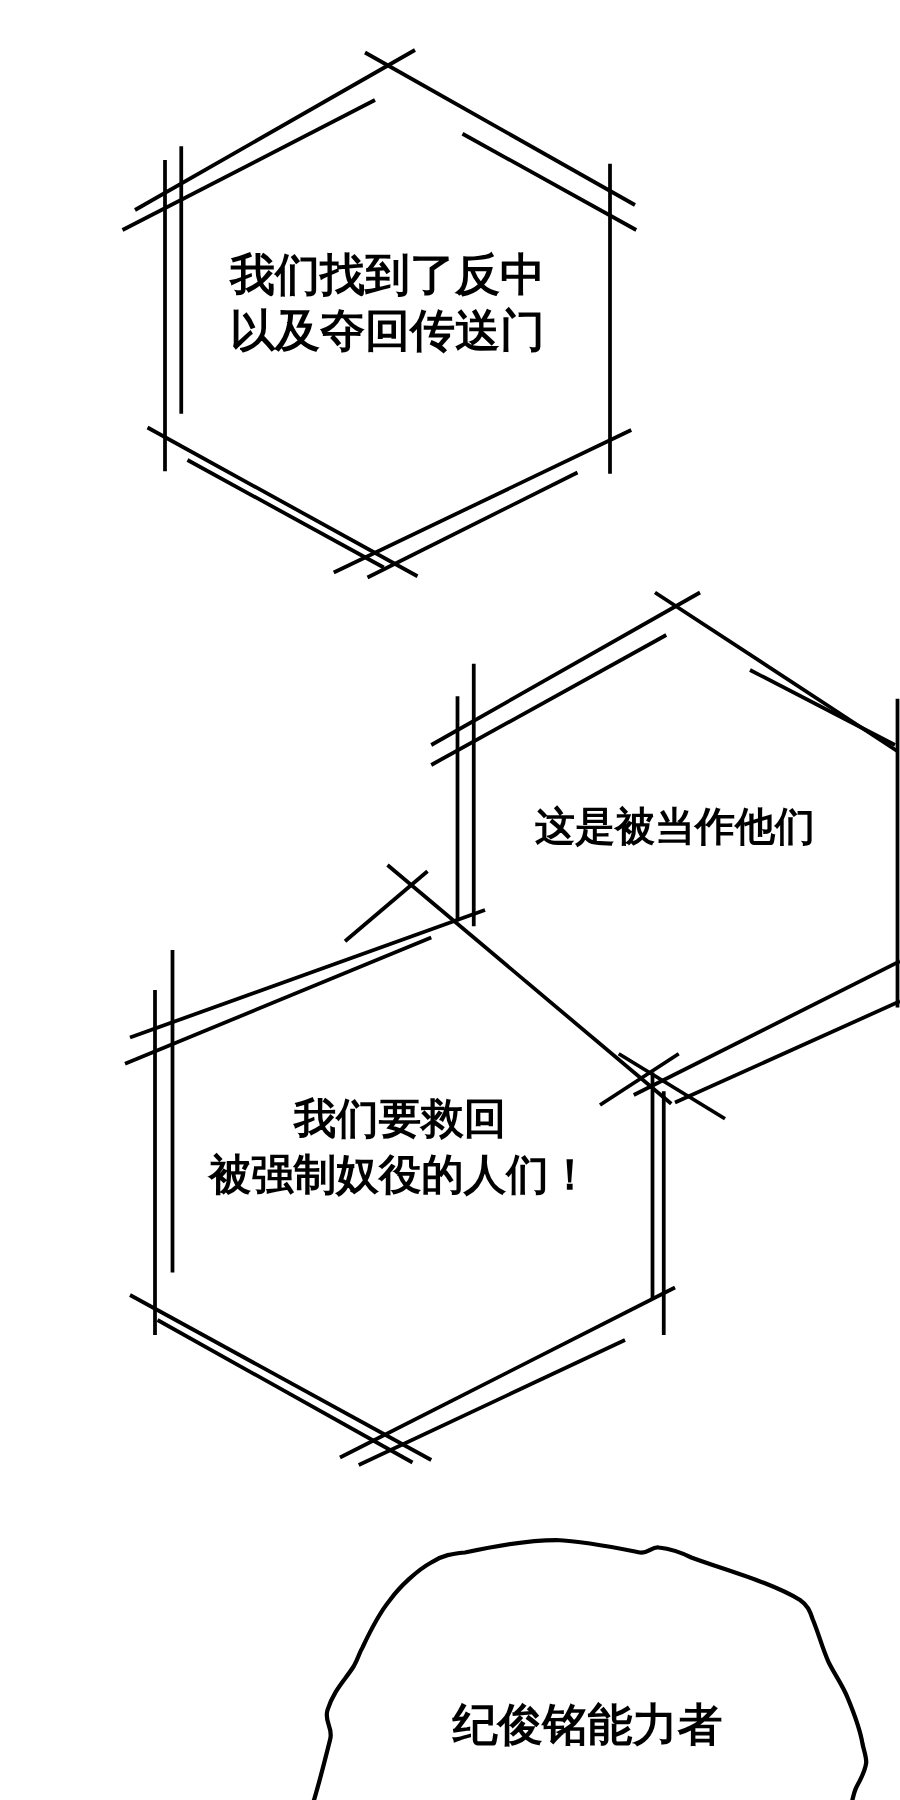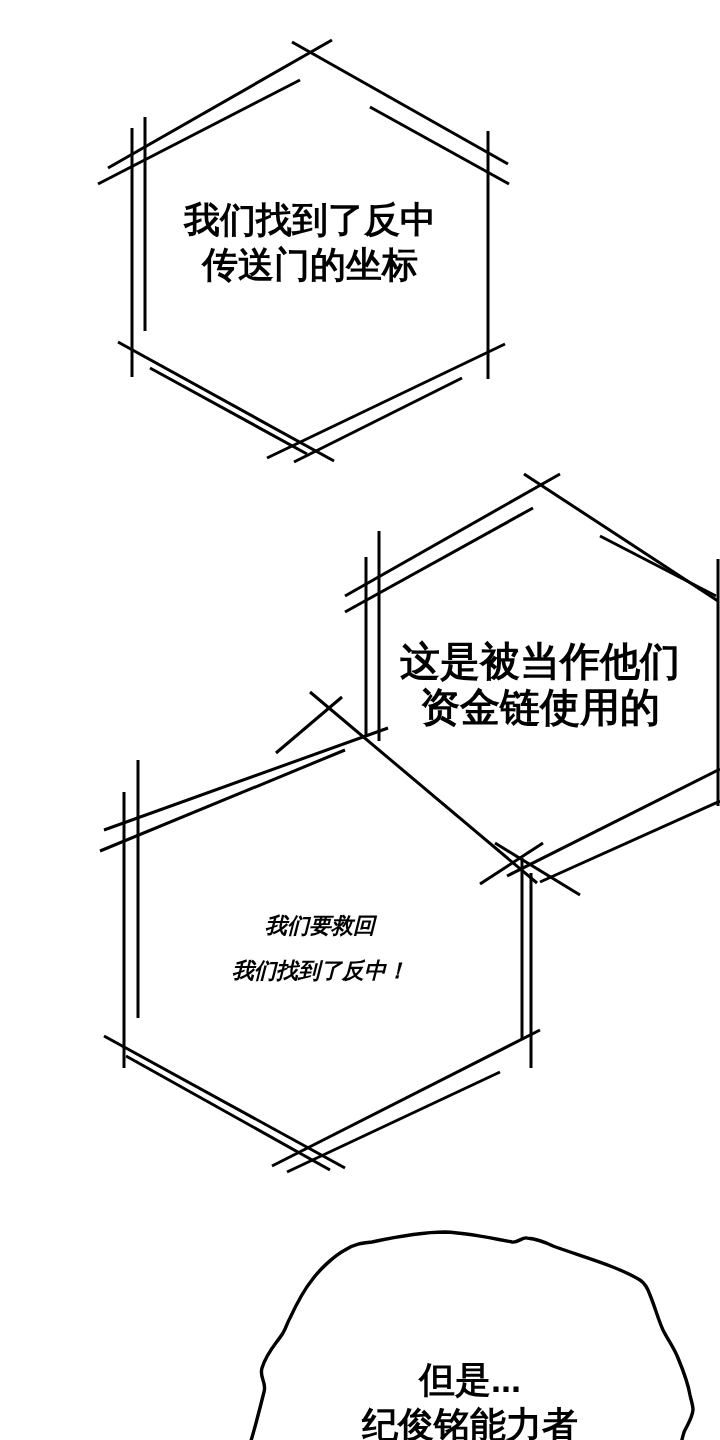--- a/index.html
+++ b/index.html
@@ -9,22 +9,22 @@
     font-family:"Liberation Sans","DejaVu Sans",sans-serif;
   }
   .lineart{position:absolute;left:0;top:0;width:720px;height:1440px;}
   .lineart line{stroke:#000000;stroke-width:3;stroke-linecap:butt;}
   .lineart path{fill:#ffffff;stroke:#000000;stroke-width:3.4;stroke-linejoin:round;stroke-linecap:round;}
   .bubble-text{
     position:absolute;text-align:center;font-weight:700;color:#000000;
     white-space:nowrap;letter-spacing:0;
   }
   .b1{left:110px;top:197px;width:400px;font-size:36px;line-height:45px;}
-  .b2{left:390px;top:638px;width:300px;font-size:40px;line-height:46px;}
-  .b3{left:120px;top:903px;width:400px;font-size:22px;line-height:45px;font-style:italic;}
+  .b2{left:390px;top:638px;width:300px;font-size:32px;line-height:46px;}
+  .b3{left:120px;top:873px;width:400px;font-size:34px;line-height:45px;}
   .b4{left:270px;top:1357px;width:400px;font-size:36px;line-height:45px;}
 </style>
 </head>
 <body>
 
 <div class="stage">
 
   <svg class="lineart" viewBox="0 0 720 1440">
 
     <g>
@@ -88,31 +88,29 @@
       C 655,1307 658,1319 663,1330
       C 668,1340 674,1348 678,1358
       C 683,1370 688,1383 690,1395
       C 691,1400 693,1405 693,1410
       C 692,1418 688,1424 685,1430
       C 683,1434 682,1440 681,1444"></path>
   </svg>
 
   <div class="bubble-text b1">
     <div>我们找到了反中</div>
-    <div>传送门的坐标</div>
+    <div>以及夺回传送门</div>
   </div>
 
   <div class="bubble-text b2">
     <div>这是被当作他们</div>
-    <div>资金链使用的</div>
   </div>
 
   <div class="bubble-text b3">
     <div>我们要救回</div>
-    <div>我们找到了反中！</div>
+    <div>被强制奴役的人们！</div>
   </div>
 
   <div class="bubble-text b4">
-    <div>但是...</div>
     <div>纪俊铭能力者</div>
   </div>
 
 </div>
 
 </body></html>

